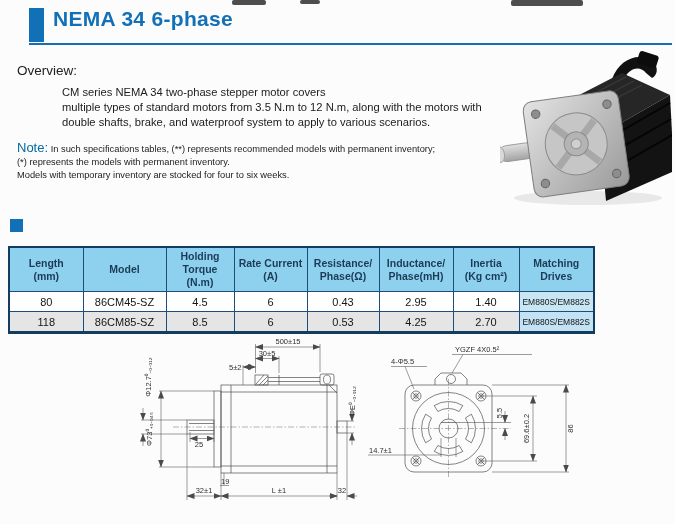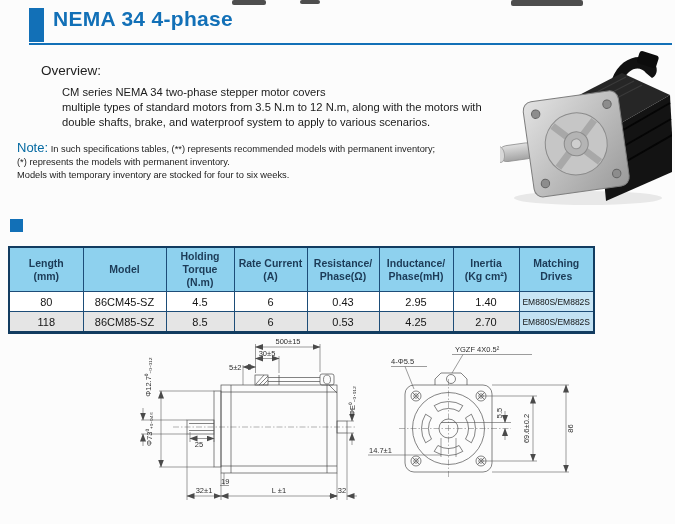--- a/index.html
+++ b/index.html
@@ -12,21 +12,21 @@
   .m2{left:300px;top:0;width:20px;height:4px;}
   .m3{left:511px;top:0;width:72px;height:6px;}
 
   
   .accent{position:absolute;left:29px;top:8px;width:15px;height:34px;background:#1270b7;}
   h1.title{position:absolute;left:53px;top:7px;margin:0;font-size:21px;font-weight:bold;
            color:#1270b7;letter-spacing:.3px;}
   .rule{position:absolute;left:29px;top:43px;width:643px;height:2px;background:#1270b7;}
 
   
-  .ov-head{position:absolute;left:17px;top:63px;font-size:13.5px;color:#222;margin-left:24px;}
+  .ov-head{position:absolute;left:17px;top:63px;font-size:13.5px;color:#222;}
   .ov-body{position:absolute;left:17px;top:85px;width:485px;font-size:11.2px;line-height:15px;color:#1b1b1b;margin-left:45px;}
 
   
   .note{position:absolute;left:17px;top:141px;width:488px;font-size:9.3px;line-height:13px;color:#222;}
   .note-label{font-size:13px;color:#0369a1;}
 
   
   .photo{position:absolute;left:500px;top:45px;width:172px;height:162px;}
 
   
@@ -56,21 +56,21 @@
 </head>
 <body>
 
 <div class="page">
 
   <div class="scan-mark m1"></div>
   <div class="scan-mark m2"></div>
   <div class="scan-mark m3"></div>
 
   <div class="accent"></div>
-  <h1 class="title">NEMA 34 4-phase</h1>
+  <h1 class="title">NEMA 34 6-phase</h1>
   <div class="rule"></div>
 
   <div class="ov-head">Overview:</div>
   <div class="ov-body">
     <div>CM series NEMA 34  two-phase stepper motor covers</div>
     <div>multiple types of standard motors from 3.5 N.m to 12 N.m, along with the motors with</div>
     <div>double shafts, brake, and waterproof system to apply to various scenarios.</div>
   </div>
 
   <div class="note">

